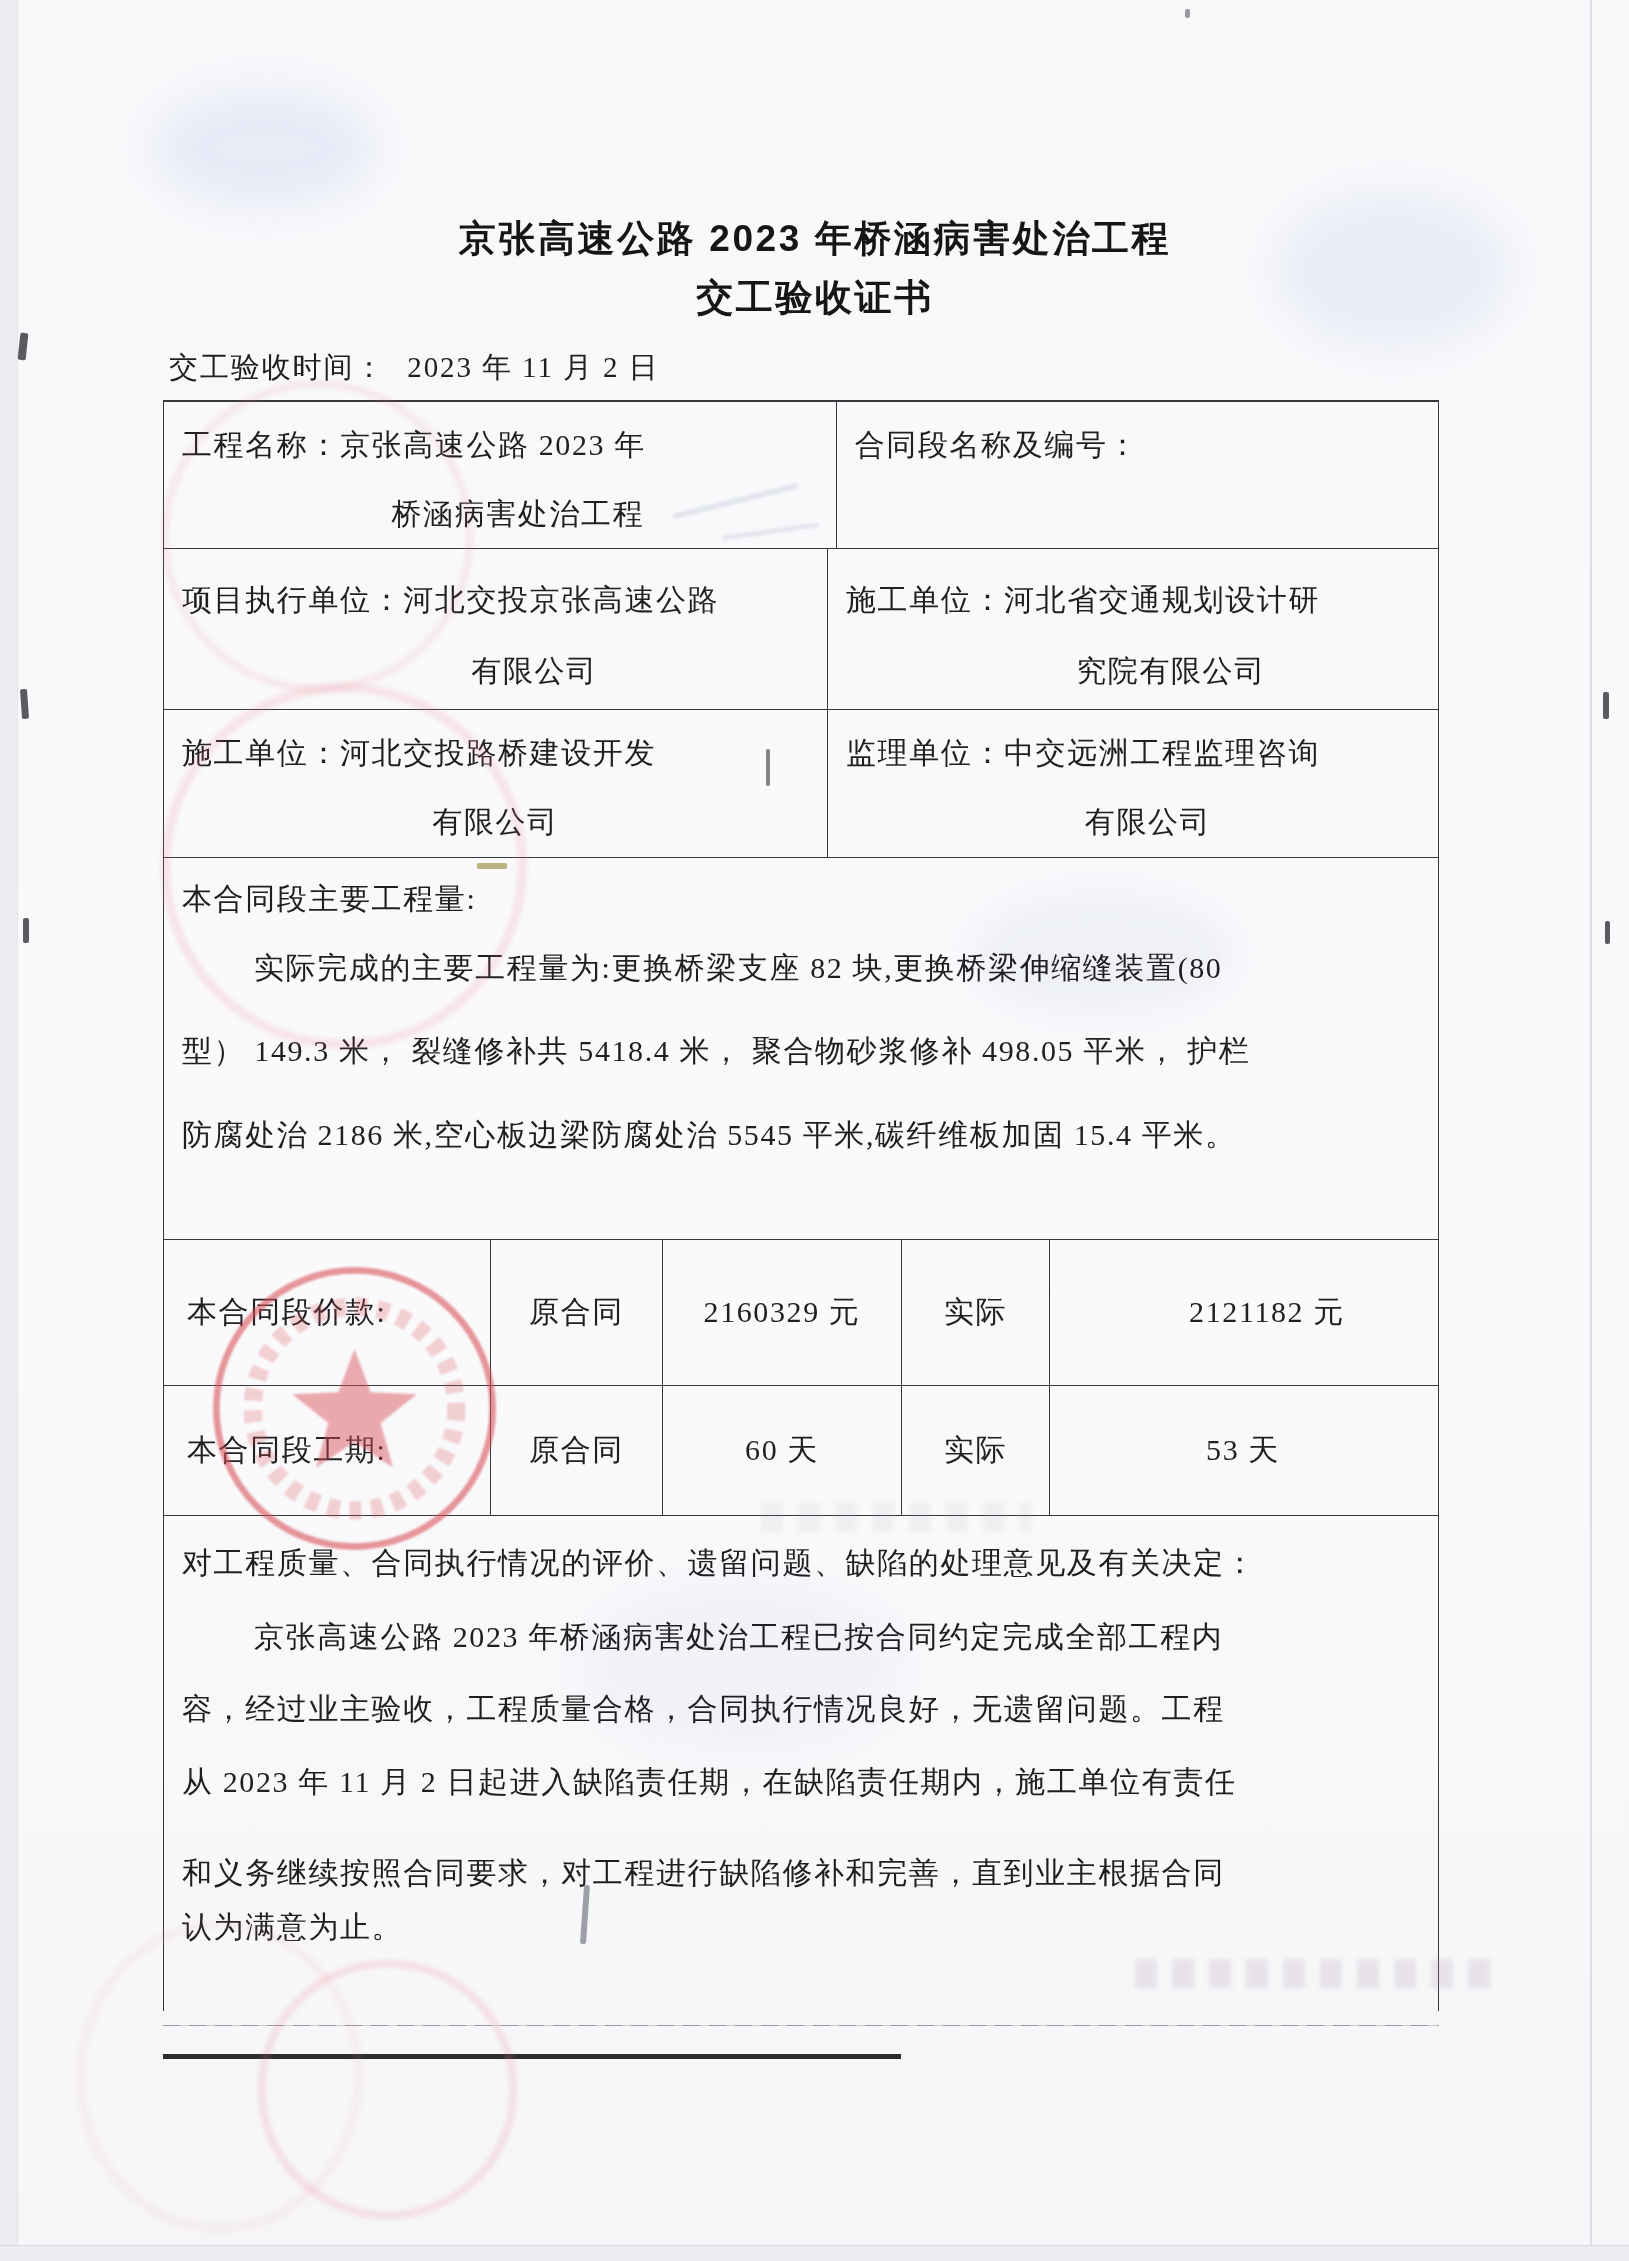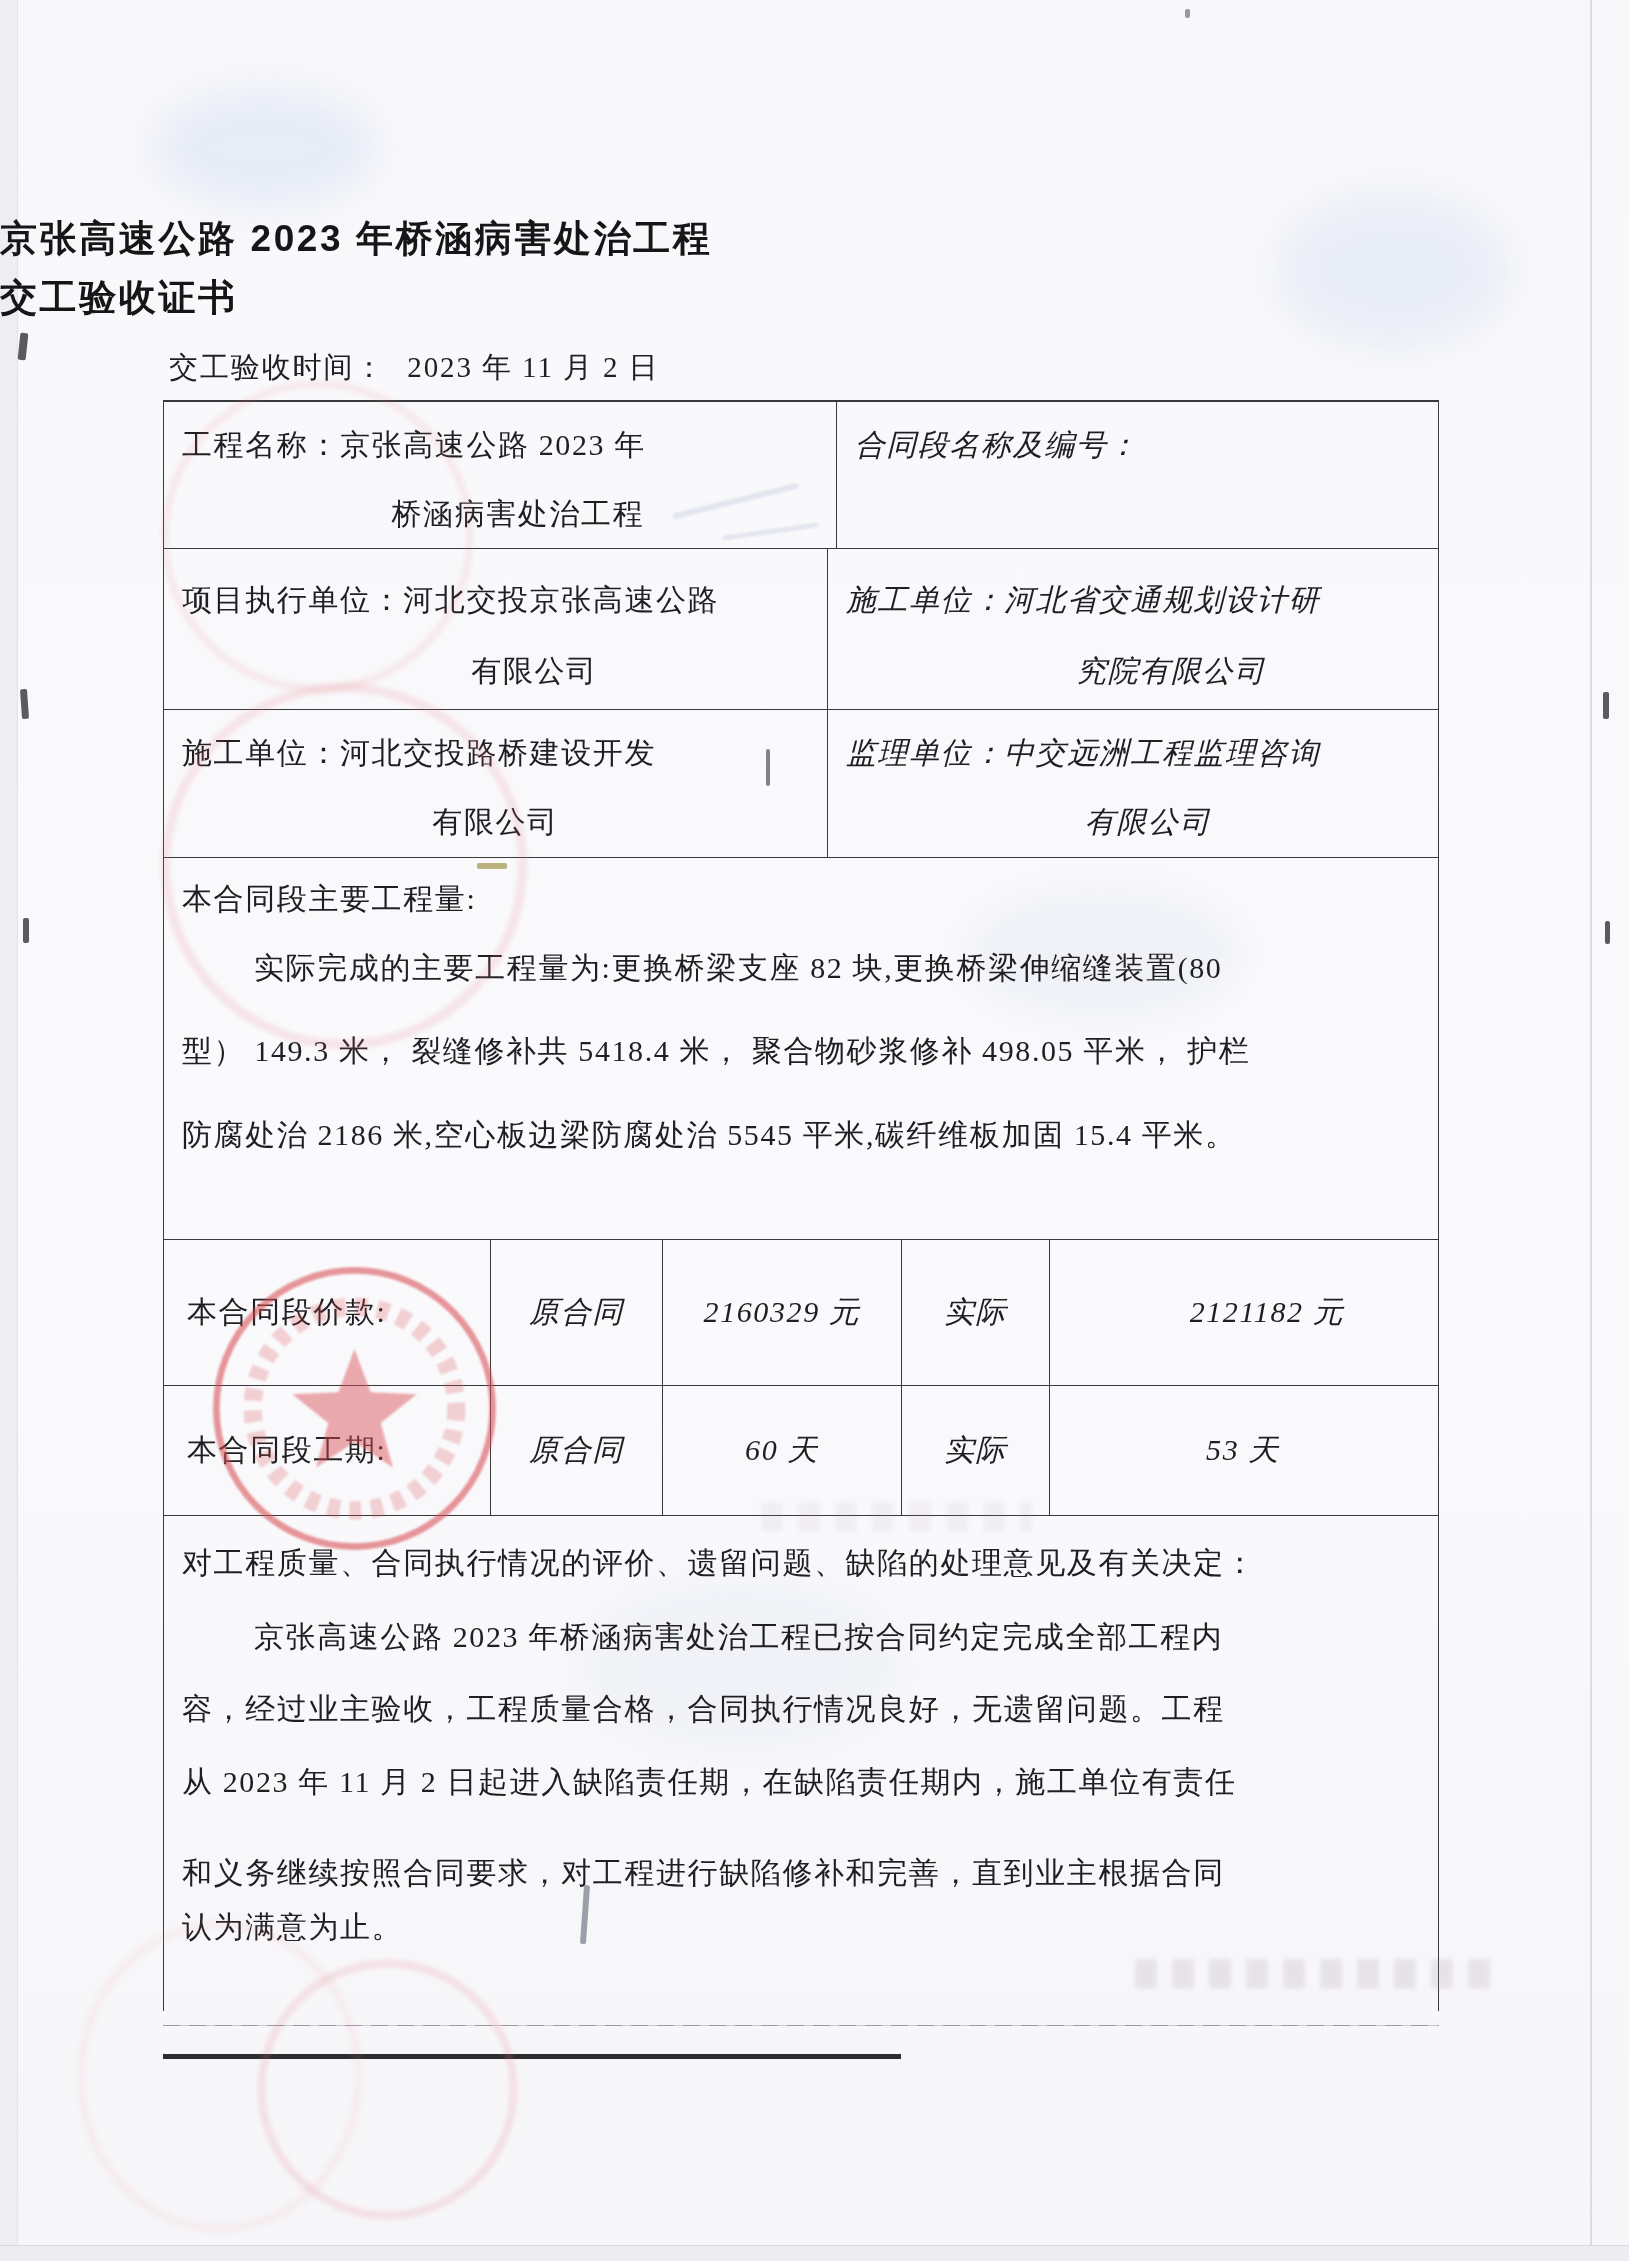--- a/index.html
+++ b/index.html
@@ -11,37 +11,37 @@
   }
   .page{position:absolute;inset:0;background:linear-gradient(180deg,#f8f8fb 0%,#fafafc 55%,#f6f6f9 100%);}
   
   .edge-left{position:absolute;left:0;top:0;width:17px;height:2261px;background:#eeeef2;border-right:1.3px solid #e3e3e8;}
   .edge-right-line{position:absolute;left:1590px;top:0;width:1.9px;height:2261px;background:#dcdce2;}
   .edge-bottom{position:absolute;left:0;top:2245px;width:1630px;height:16px;background:#ededf1;border-top:1.3px solid #d9d9de;}
   .smudge{position:absolute;border-radius:50%;filter:blur(18px);}
   .mark{position:absolute;background:#5a5a60;border-radius:1.9px;}
 
   
-  .title{position:absolute;left:0;width:1630px;text-align:left;
+  .title{position:absolute;left:0;width:1630px;text-align:center;
     font-family:"Liberation Sans","DejaVu Sans",sans-serif;font-weight:700;
     font-size:37px;letter-spacing:2.6px;color:#161618;white-space:nowrap;}
   .t1{top:214px;} .t2{top:273px;}
 
   
   .accept-line{position:absolute;left:169px;top:348px;font-size:29px;letter-spacing:1.9px;white-space:nowrap;}
   .accept-line .val{margin-left:22px;}
 
   
   .doc-table{position:absolute;left:163px;top:400px;width:1276px;
     border-top:2.6px solid #39393d;border-left:1.9px solid #39393d;border-right:1.9px solid #39393d;
     box-sizing:border-box;}
   .tr{display:flex;box-sizing:border-box;}
   .tr + .tr{border-top:1.9px solid #39393d;}
   .td{position:relative;box-sizing:border-box;}
-  .td + .td{border-left:1.3px solid #39393d;font-style:italic;}
+  .td + .td{border-left:1.3px solid #39393d;}
   .fs{font-size:30px;letter-spacing:1.6px;white-space:nowrap;}
   .l1{position:absolute;left:18px;}
   .l2{position:absolute;left:0;right:0;text-align:center;}
   .ccell{display:flex;align-items:center;justify-content:center;}
   .lcell{display:flex;align-items:center;padding-left:23px;}
   .para-line{position:absolute;left:18px;right:6.4px;}
   .table-bottom{position:absolute;left:163px;top:2025px;width:1276px;height:1.3px;
     background:repeating-linear-gradient(90deg,#9a9aa2 0 17px,#c9c9cf 17px 26px);}
   .heavy-line{position:absolute;left:163px;top:2054px;width:738px;height:4.5px;background:#2d2d30;}
 

